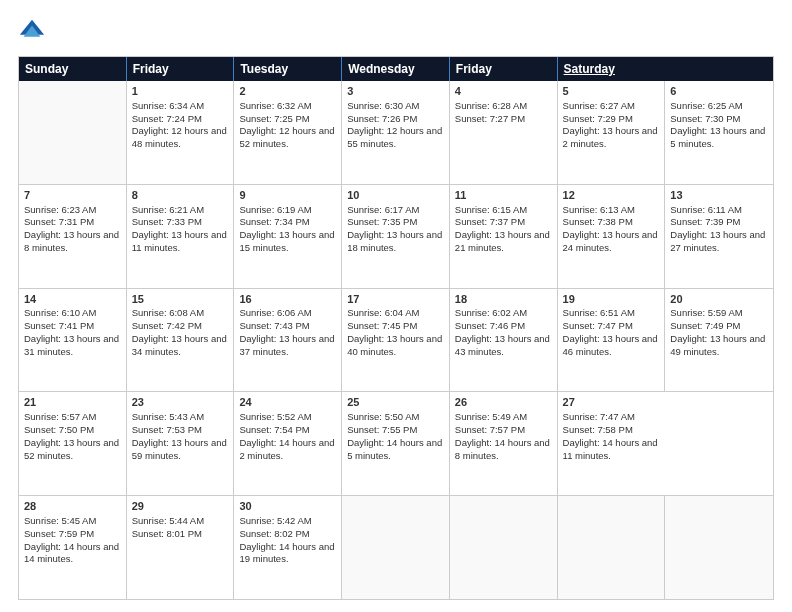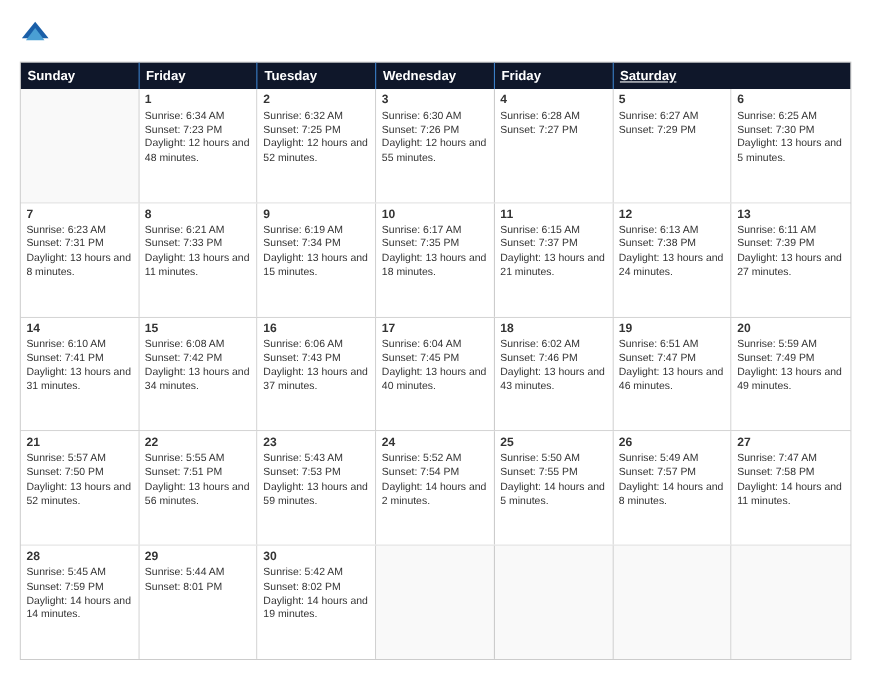--- a/index.html
+++ b/index.html
@@ -136,25 +136,25 @@
     <div class="cal-header-cell">Sunday</div>
         <div class="cal-header-cell">Friday</div>
         <div class="cal-header-cell">Tuesday</div>
         <div class="cal-header-cell">Wednesday</div>
         <div class="cal-header-cell">Friday</div>
         <div class="cal-header-cell">Saturday</div>
       </div>
     <div class="cal-body">
     <div class="cal-row">
           <div class="cal-cell empty"></div>
-          <div class="cal-cell"><span class="day-num">1</span><span>Sunrise: 6:34 AM</span><br><span>Sunset: 7:23 PM</span><br><span>Daylight: 12 hours and 48 minutes.</span></div>
+          <div class="cal-cell"><span class="day-num">1</span><span>Sunrise: 6:34 AM</span><br><span>Sunset: 7:24 PM</span><br><span>Daylight: 12 hours and 48 minutes.</span></div>
           <div class="cal-cell"><span class="day-num">2</span><span>Sunrise: 6:32 AM</span><br><span>Sunset: 7:25 PM</span><br><span>Daylight: 12 hours and 52 minutes.</span></div>
           <div class="cal-cell"><span class="day-num">3</span><span>Sunrise: 6:30 AM</span><br><span>Sunset: 7:26 PM</span><br><span>Daylight: 12 hours and 55 minutes.</span></div>
           <div class="cal-cell"><span class="day-num">4</span><span>Sunrise: 6:28 AM</span><br><span>Sunset: 7:27 PM</span><br></div>
-          <div class="cal-cell"><span class="day-num">5</span><span>Sunrise: 6:27 AM</span><br><span>Sunset: 7:29 PM</span><br></div>
+          <div class="cal-cell"><span class="day-num">5</span><span>Sunrise: 6:27 AM</span><br><span>Sunset: 7:29 PM</span><br><span>Daylight: 13 hours and 2 minutes.</span></div>
           <div class="cal-cell"><span class="day-num">6</span><span>Sunrise: 6:25 AM</span><br><span>Sunset: 7:30 PM</span><br><span>Daylight: 13 hours and 5 minutes.</span></div>
         </div>
         <div class="cal-row">
           <div class="cal-cell"><span class="day-num">7</span><span>Sunrise: 6:23 AM</span><br><span>Sunset: 7:31 PM</span><br><span>Daylight: 13 hours and 8 minutes.</span></div>
           <div class="cal-cell"><span class="day-num">8</span><span>Sunrise: 6:21 AM</span><br><span>Sunset: 7:33 PM</span><br><span>Daylight: 13 hours and 11 minutes.</span></div>
           <div class="cal-cell"><span class="day-num">9</span><span>Sunrise: 6:19 AM</span><br><span>Sunset: 7:34 PM</span><br><span>Daylight: 13 hours and 15 minutes.</span></div>
           <div class="cal-cell"><span class="day-num">10</span><span>Sunrise: 6:17 AM</span><br><span>Sunset: 7:35 PM</span><br><span>Daylight: 13 hours and 18 minutes.</span></div>
           <div class="cal-cell"><span class="day-num">11</span><span>Sunrise: 6:15 AM</span><br><span>Sunset: 7:37 PM</span><br><span>Daylight: 13 hours and 21 minutes.</span></div>
           <div class="cal-cell"><span class="day-num">12</span><span>Sunrise: 6:13 AM</span><br><span>Sunset: 7:38 PM</span><br><span>Daylight: 13 hours and 24 minutes.</span></div>
           <div class="cal-cell"><span class="day-num">13</span><span>Sunrise: 6:11 AM</span><br><span>Sunset: 7:39 PM</span><br><span>Daylight: 13 hours and 27 minutes.</span></div>
@@ -163,21 +163,20 @@
           <div class="cal-cell"><span class="day-num">14</span><span>Sunrise: 6:10 AM</span><br><span>Sunset: 7:41 PM</span><br><span>Daylight: 13 hours and 31 minutes.</span></div>
           <div class="cal-cell"><span class="day-num">15</span><span>Sunrise: 6:08 AM</span><br><span>Sunset: 7:42 PM</span><br><span>Daylight: 13 hours and 34 minutes.</span></div>
           <div class="cal-cell"><span class="day-num">16</span><span>Sunrise: 6:06 AM</span><br><span>Sunset: 7:43 PM</span><br><span>Daylight: 13 hours and 37 minutes.</span></div>
           <div class="cal-cell"><span class="day-num">17</span><span>Sunrise: 6:04 AM</span><br><span>Sunset: 7:45 PM</span><br><span>Daylight: 13 hours and 40 minutes.</span></div>
           <div class="cal-cell"><span class="day-num">18</span><span>Sunrise: 6:02 AM</span><br><span>Sunset: 7:46 PM</span><br><span>Daylight: 13 hours and 43 minutes.</span></div>
           <div class="cal-cell"><span class="day-num">19</span><span>Sunrise: 6:51 AM</span><br><span>Sunset: 7:47 PM</span><br><span>Daylight: 13 hours and 46 minutes.</span></div>
           <div class="cal-cell"><span class="day-num">20</span><span>Sunrise: 5:59 AM</span><br><span>Sunset: 7:49 PM</span><br><span>Daylight: 13 hours and 49 minutes.</span></div>
         </div>
         <div class="cal-row">
           <div class="cal-cell"><span class="day-num">21</span><span>Sunrise: 5:57 AM</span><br><span>Sunset: 7:50 PM</span><br><span>Daylight: 13 hours and 52 minutes.</span></div>
-          <div class="cal-cell"><span class="day-num">22</span><span>Sunrise: 5:55 AM</span><br><span>Sunset: 7:51 PM</span><br><span>Daylight: 13 hours and 56 minutes.</span></div>
           <div class="cal-cell"><span class="day-num">23</span><span>Sunrise: 5:43 AM</span><br><span>Sunset: 7:53 PM</span><br><span>Daylight: 13 hours and 59 minutes.</span></div>
           <div class="cal-cell"><span class="day-num">24</span><span>Sunrise: 5:52 AM</span><br><span>Sunset: 7:54 PM</span><br><span>Daylight: 14 hours and 2 minutes.</span></div>
           <div class="cal-cell"><span class="day-num">25</span><span>Sunrise: 5:50 AM</span><br><span>Sunset: 7:55 PM</span><br><span>Daylight: 14 hours and 5 minutes.</span></div>
           <div class="cal-cell"><span class="day-num">26</span><span>Sunrise: 5:49 AM</span><br><span>Sunset: 7:57 PM</span><br><span>Daylight: 14 hours and 8 minutes.</span></div>
           <div class="cal-cell"><span class="day-num">27</span><span>Sunrise: 7:47 AM</span><br><span>Sunset: 7:58 PM</span><br><span>Daylight: 14 hours and 11 minutes.</span></div>
         </div>
         <div class="cal-row">
           <div class="cal-cell"><span class="day-num">28</span><span>Sunrise: 5:45 AM</span><br><span>Sunset: 7:59 PM</span><br><span>Daylight: 14 hours and 14 minutes.</span></div>
           <div class="cal-cell"><span class="day-num">29</span><span>Sunrise: 5:44 AM</span><br><span>Sunset: 8:01 PM</span><br></div>
           <div class="cal-cell"><span class="day-num">30</span><span>Sunrise: 5:42 AM</span><br><span>Sunset: 8:02 PM</span><br><span>Daylight: 14 hours and 19 minutes.</span></div>

